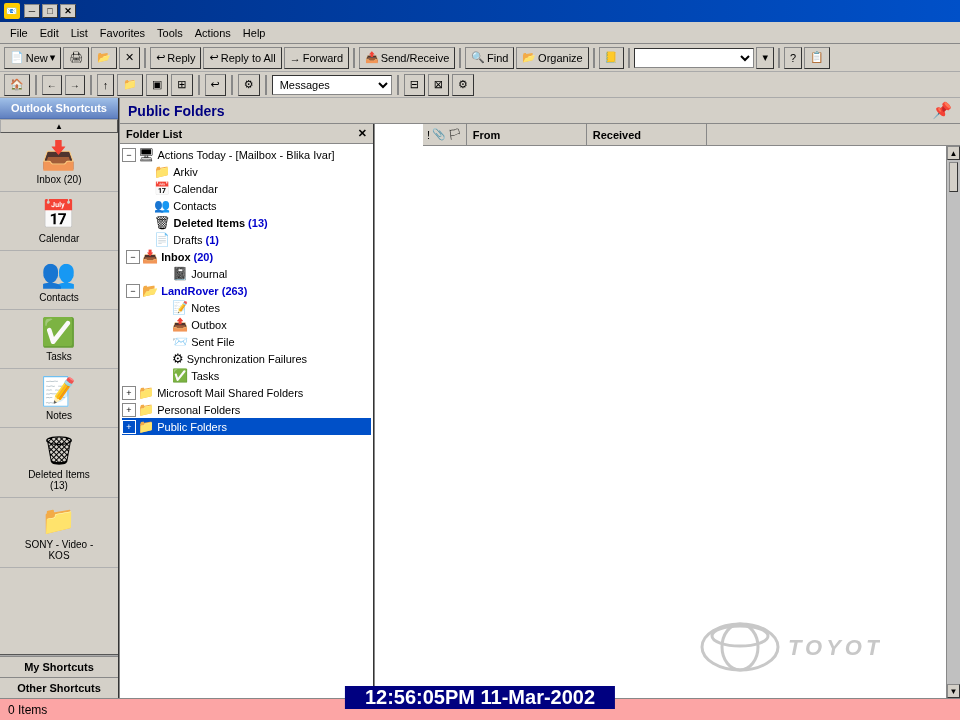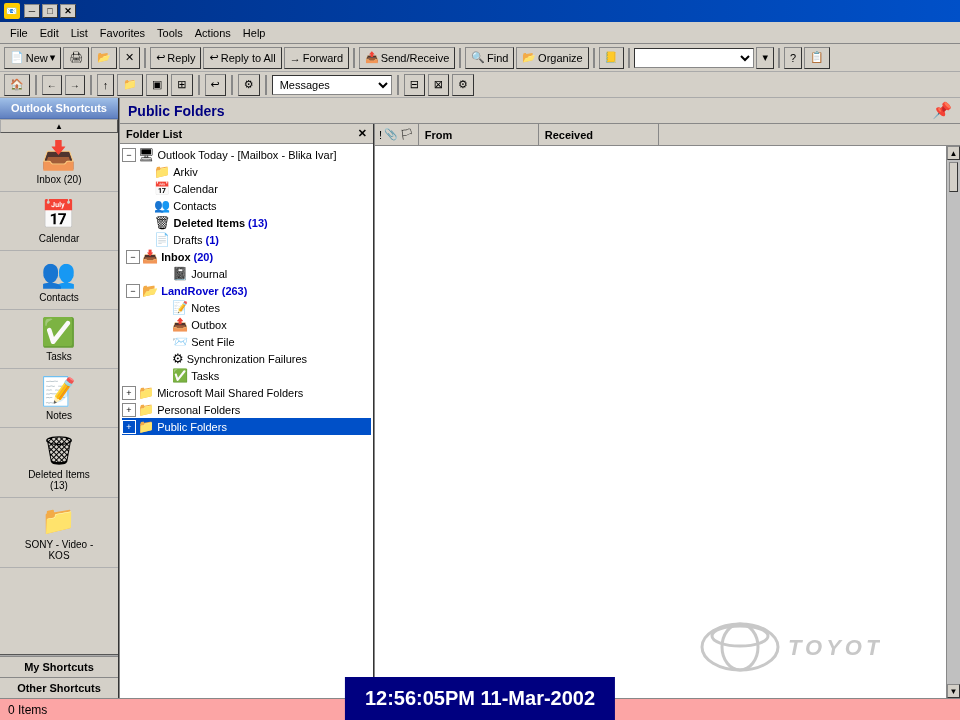--- a/index.html
+++ b/index.html
@@ -151,20 +151,21 @@
       color: #000080;
       flex: 1;
     }
     .header-pin { font-size: 16px; cursor: pointer; color: #666; }
 
     
     #split-pane {
       display: flex;
       flex: 1;
       overflow: hidden;
+      gap: 48px;
     }
 
     
     #folder-pane {
       width: 255px;
       border-right: 2px groove #888;
       background: white;
       display: flex;
       flex-direction: column;
       overflow: hidden;
@@ -261,28 +262,28 @@
       border-top: 1px solid #888;
       display: flex;
       align-items: center;
       padding: 0 8px;
       font-size: 12px;
     }
 
     
     #time-overlay {
       position: absolute;
-      bottom: 0;
+      bottom: 11px;
       left: 50%;
       transform: translateX(-50%);
       background: #000080;
       color: white;
       font-size: 20px;
       font-weight: bold;
-      padding: 10px 20px;
+      padding: 0 20px;
       z-index: 100;
     }
 
     
     #email-scrollbar {
       width: 14px;
       background: #d4d0c8;
       border-left: 1px solid #888;
       display: flex;
       flex-direction: column;
@@ -474,21 +475,21 @@
           <div id="folder-header">
             <span>Folder List</span>
             <span>✕</span>
           </div>
           <div id="folder-tree">
 
             <div class="tree-item">
               <span class="tree-indent" style="width:0px;"></span>
               <span class="tree-expand">−</span>
               <span class="tree-folder-icon">🖥</span>
-              <span class="tree-label">Outlook Today - [Mailbox - Blika Ivar]</span>
+              <span class="tree-label">Actions Today - [Mailbox - Blika Ivar]</span>
             </div>
 
             <div class="tree-item">
               <span class="tree-indent" style="width:18px;"></span>
               <span class="tree-expand-placeholder"></span>
               <span class="tree-folder-icon">📁</span>
               <span class="tree-label">Arkiv</span>
             </div>
 
             <div class="tree-item">

